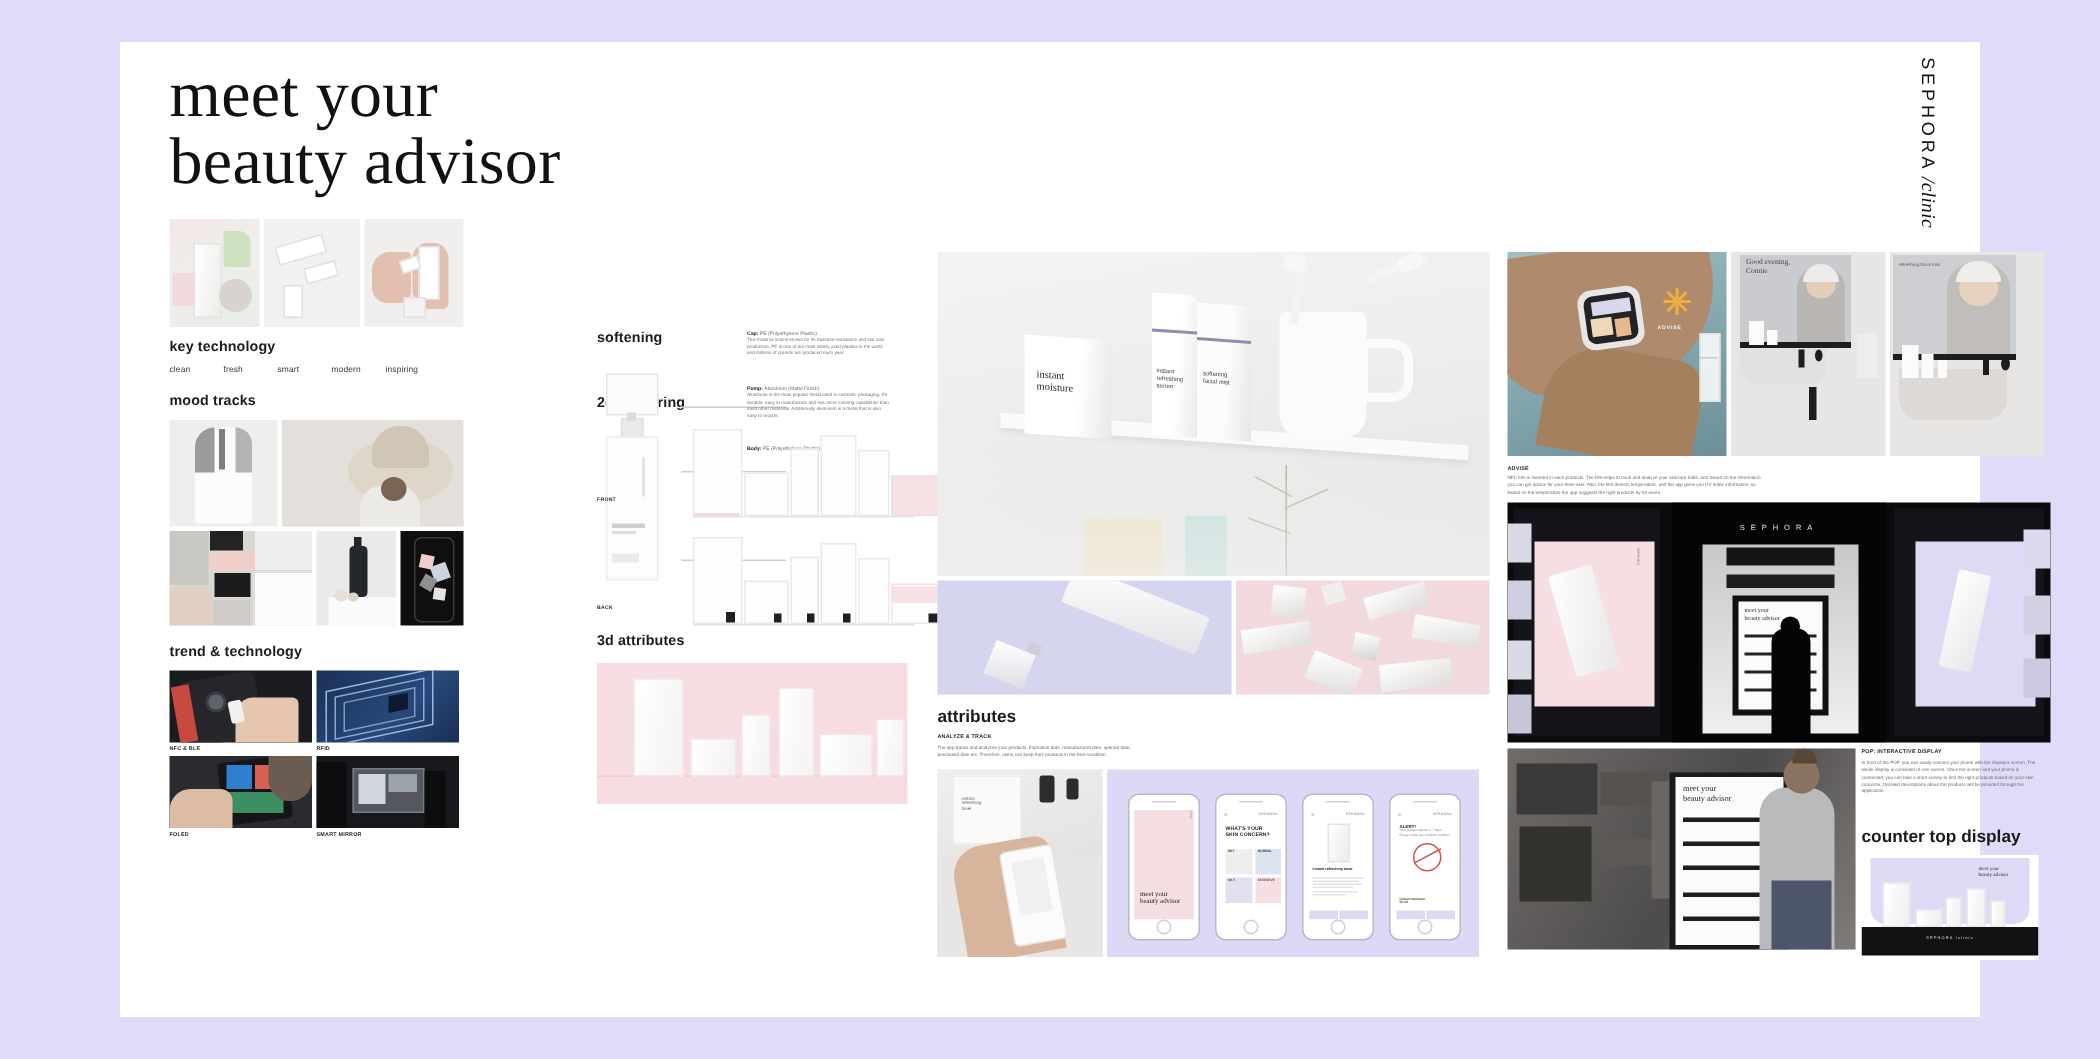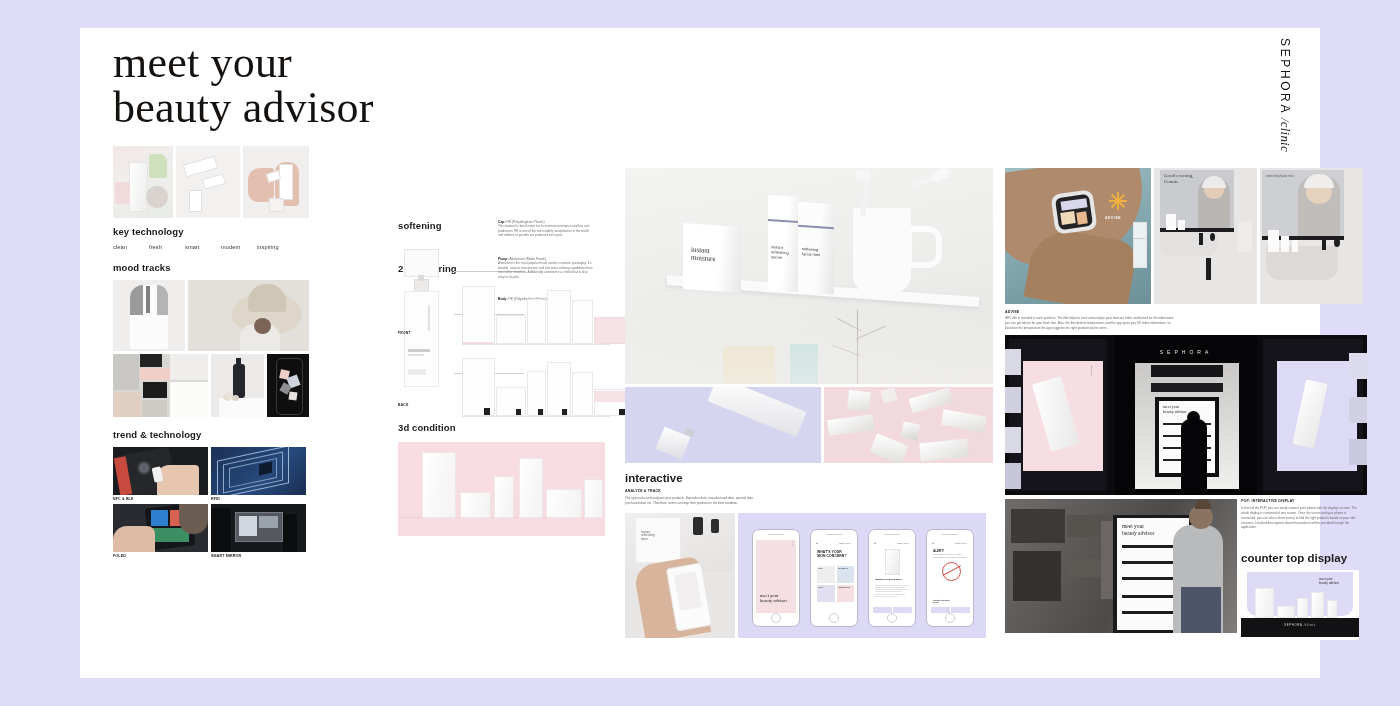--- a/index.html
+++ b/index.html
@@ -381,21 +381,21 @@
         <div style="position:absolute;left:132px;bottom:0;width:33px;height:25px;background:#fdfdfd;border:.4px solid #ebe9e8"></div>
         <div style="position:absolute;left:132px;bottom:14px;width:33px;height:11px;background:#f6e2e4"></div>
         <div style="position:absolute;left:22px;bottom:1px;width:6px;height:7px;background:#1f1f1f"></div>
         <div style="position:absolute;left:54px;bottom:1px;width:5px;height:6px;background:#1f1f1f"></div>
         <div style="position:absolute;left:76px;bottom:1px;width:5px;height:6px;background:#1f1f1f"></div>
         <div style="position:absolute;left:100px;bottom:1px;width:5px;height:6px;background:#1f1f1f"></div>
         <div style="position:absolute;left:157px;bottom:1px;width:6px;height:6px;background:#1f1f1f"></div>
       </div>
     </div>
 
-    <div class="h-sec" style="margin-top:8px">3d condition</div>
+    <div class="h-sec" style="margin-top:8px">3d attributes</div>
 
     <div style="margin-top:9px;width:207px;height:94px;background:#f7dde1;position:relative;overflow:hidden">
       <div style="position:absolute;left:0;bottom:18px;width:207px;height:.6px;background:#eccdd2"></div>
       <div style="position:absolute;left:24px;bottom:18px;width:32px;height:64px;background:linear-gradient(100deg,#fff,#f4f2f2);border:.4px solid #f0e6e7"></div>
       <div style="position:absolute;left:62px;bottom:18px;width:29px;height:24px;background:linear-gradient(100deg,#fff,#f4f2f2);border:.4px solid #f0e6e7"></div>
       <div style="position:absolute;left:96px;bottom:18px;width:18px;height:40px;background:linear-gradient(100deg,#fff,#f4f2f2);border:.4px solid #f0e6e7"></div>
       <div style="position:absolute;left:121px;bottom:18px;width:22px;height:58px;background:linear-gradient(100deg,#fff,#f4f2f2);border:.4px solid #f0e6e7"></div>
       <div style="position:absolute;left:148px;bottom:18px;width:34px;height:27px;background:linear-gradient(100deg,#fff,#f4f2f2);border:.4px solid #f0e6e7"></div>
       <div style="position:absolute;left:186px;bottom:18px;width:17px;height:37px;background:linear-gradient(100deg,#fff,#f4f2f2);border:.4px solid #f0e6e7"></div>
     </div>
@@ -442,21 +442,21 @@
         <div style="position:absolute;left:58px;top:2px;width:14px;height:13px;background:#f0efed;transform:rotate(-14deg)"></div>
         <div style="position:absolute;left:78px;top:36px;width:17px;height:16px;background:linear-gradient(160deg,#fff,#d5d4d2);transform:rotate(12deg)"></div>
         <div style="position:absolute;left:86px;top:6px;width:42px;height:15px;background:linear-gradient(160deg,#fff,#dfdedc);transform:rotate(-16deg)"></div>
         <div style="position:absolute;left:118px;top:26px;width:44px;height:16px;background:linear-gradient(160deg,#fff,#dfdedc);transform:rotate(10deg)"></div>
         <div style="position:absolute;left:96px;top:54px;width:48px;height:18px;background:linear-gradient(160deg,#fff,#dfdedc);transform:rotate(-6deg)"></div>
         <div style="position:absolute;left:48px;top:52px;width:34px;height:20px;background:linear-gradient(160deg,#fff,#dfdedc);transform:rotate(22deg)"></div>
       </div>
     </div>
 
     <div class="interactive">
-      <div class="h-big">interactive</div>
+      <div class="h-big">attributes</div>
       <div class="cap" style="margin-top:5px">ANALYZE &amp; TRACK</div>
       <div class="micro int-body">The app tracks and analyzes your products. Expiration date, manufactured date, opened date, purchased date etc. Therefore, users can keep their products in the best condition.</div>
     </div>
 
     <div class="bot">
       <div class="bot-photo">
         <div style="position:absolute;inset:0;background:linear-gradient(160deg,#f0efee,#dcdad8)"></div>
         <div style="position:absolute;left:10px;top:4px;width:44px;height:44px;background:#fafafa;border:.5px solid #eceaea"></div>
         <div style="position:absolute;left:16px;top:18px;width:24px;font-size:3px;line-height:1.3;color:#68655f">instant<br>refreshing<br>toner</div>
         <div style="position:absolute;left:68px;top:4px;width:10px;height:18px;background:#2c2c2c;border-radius:2px"></div>

